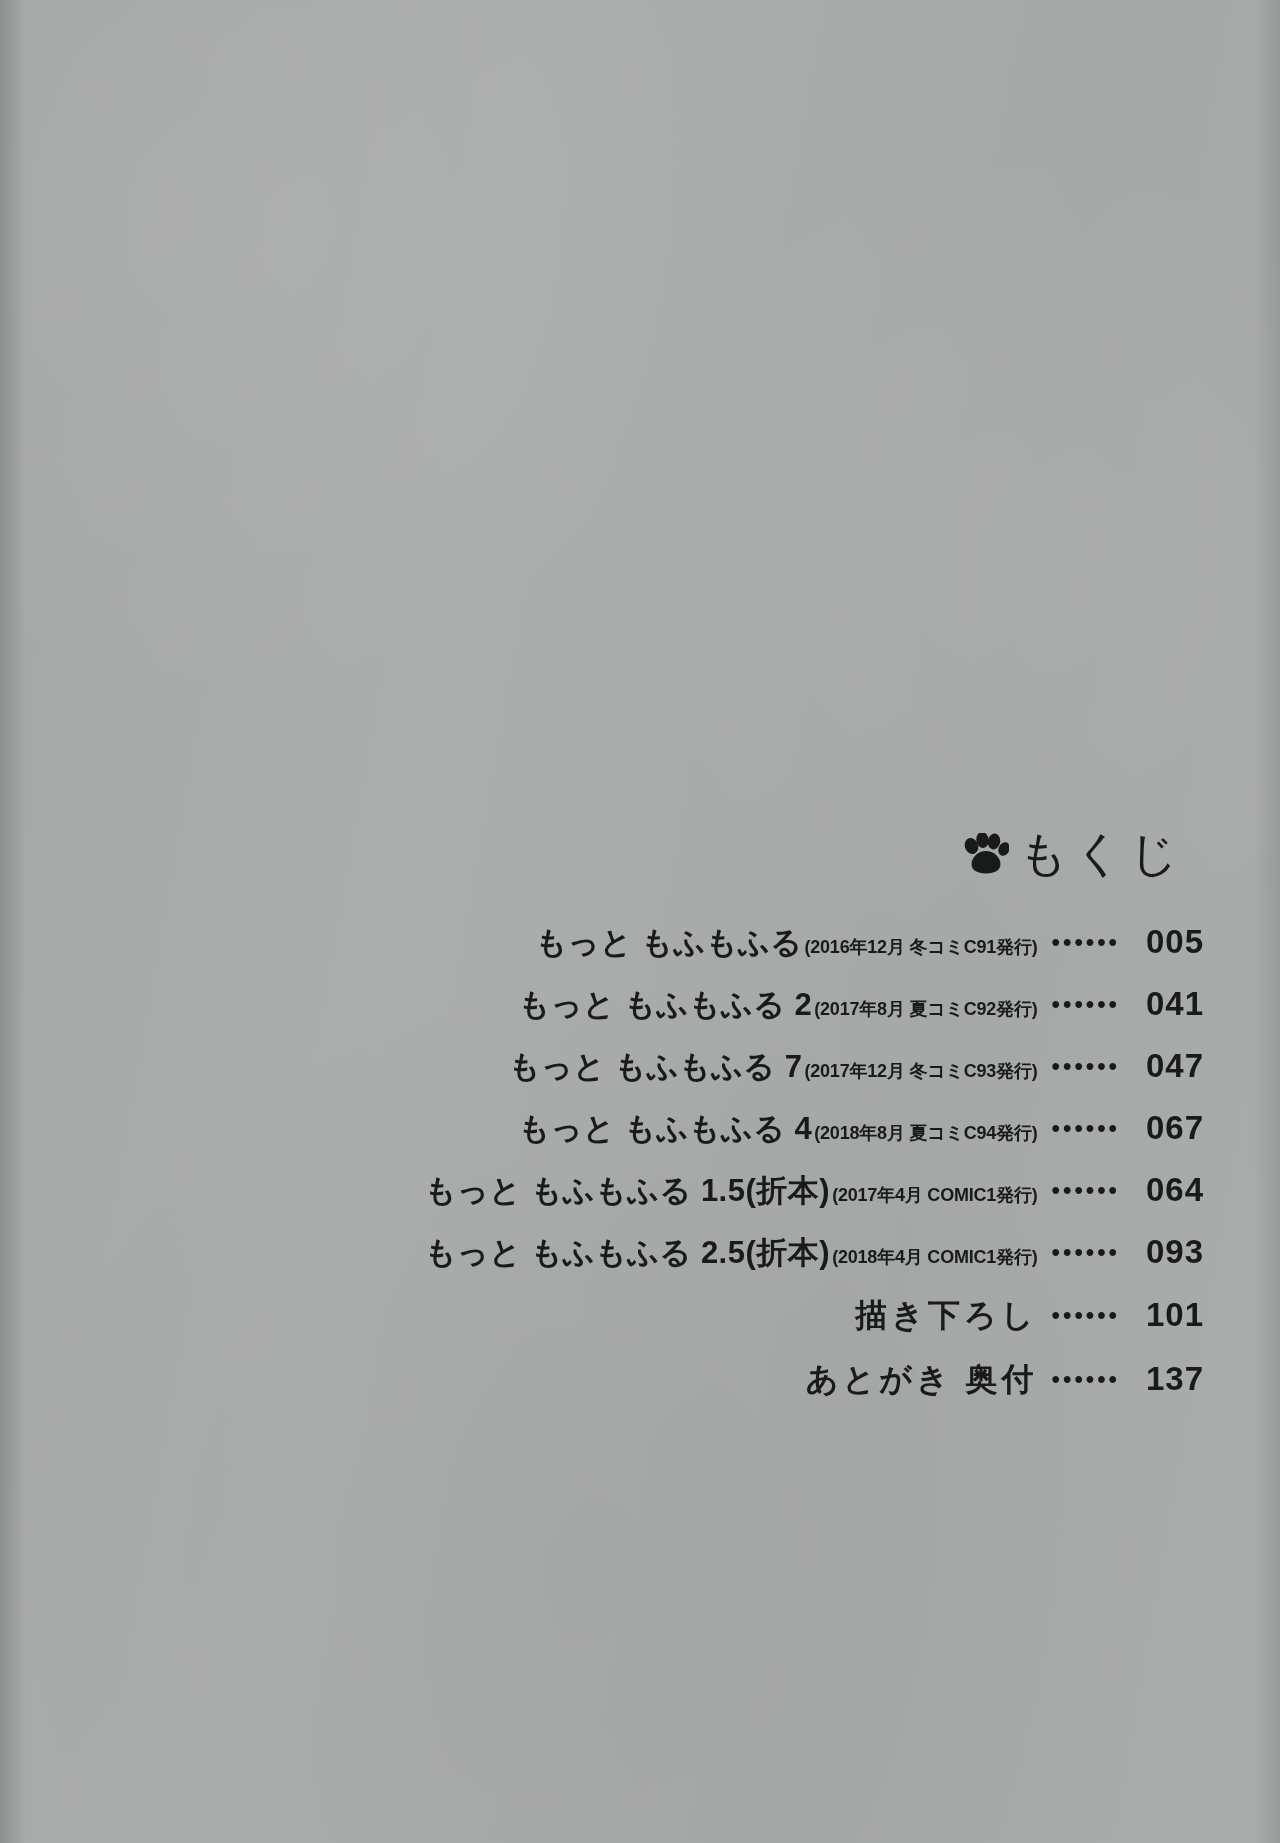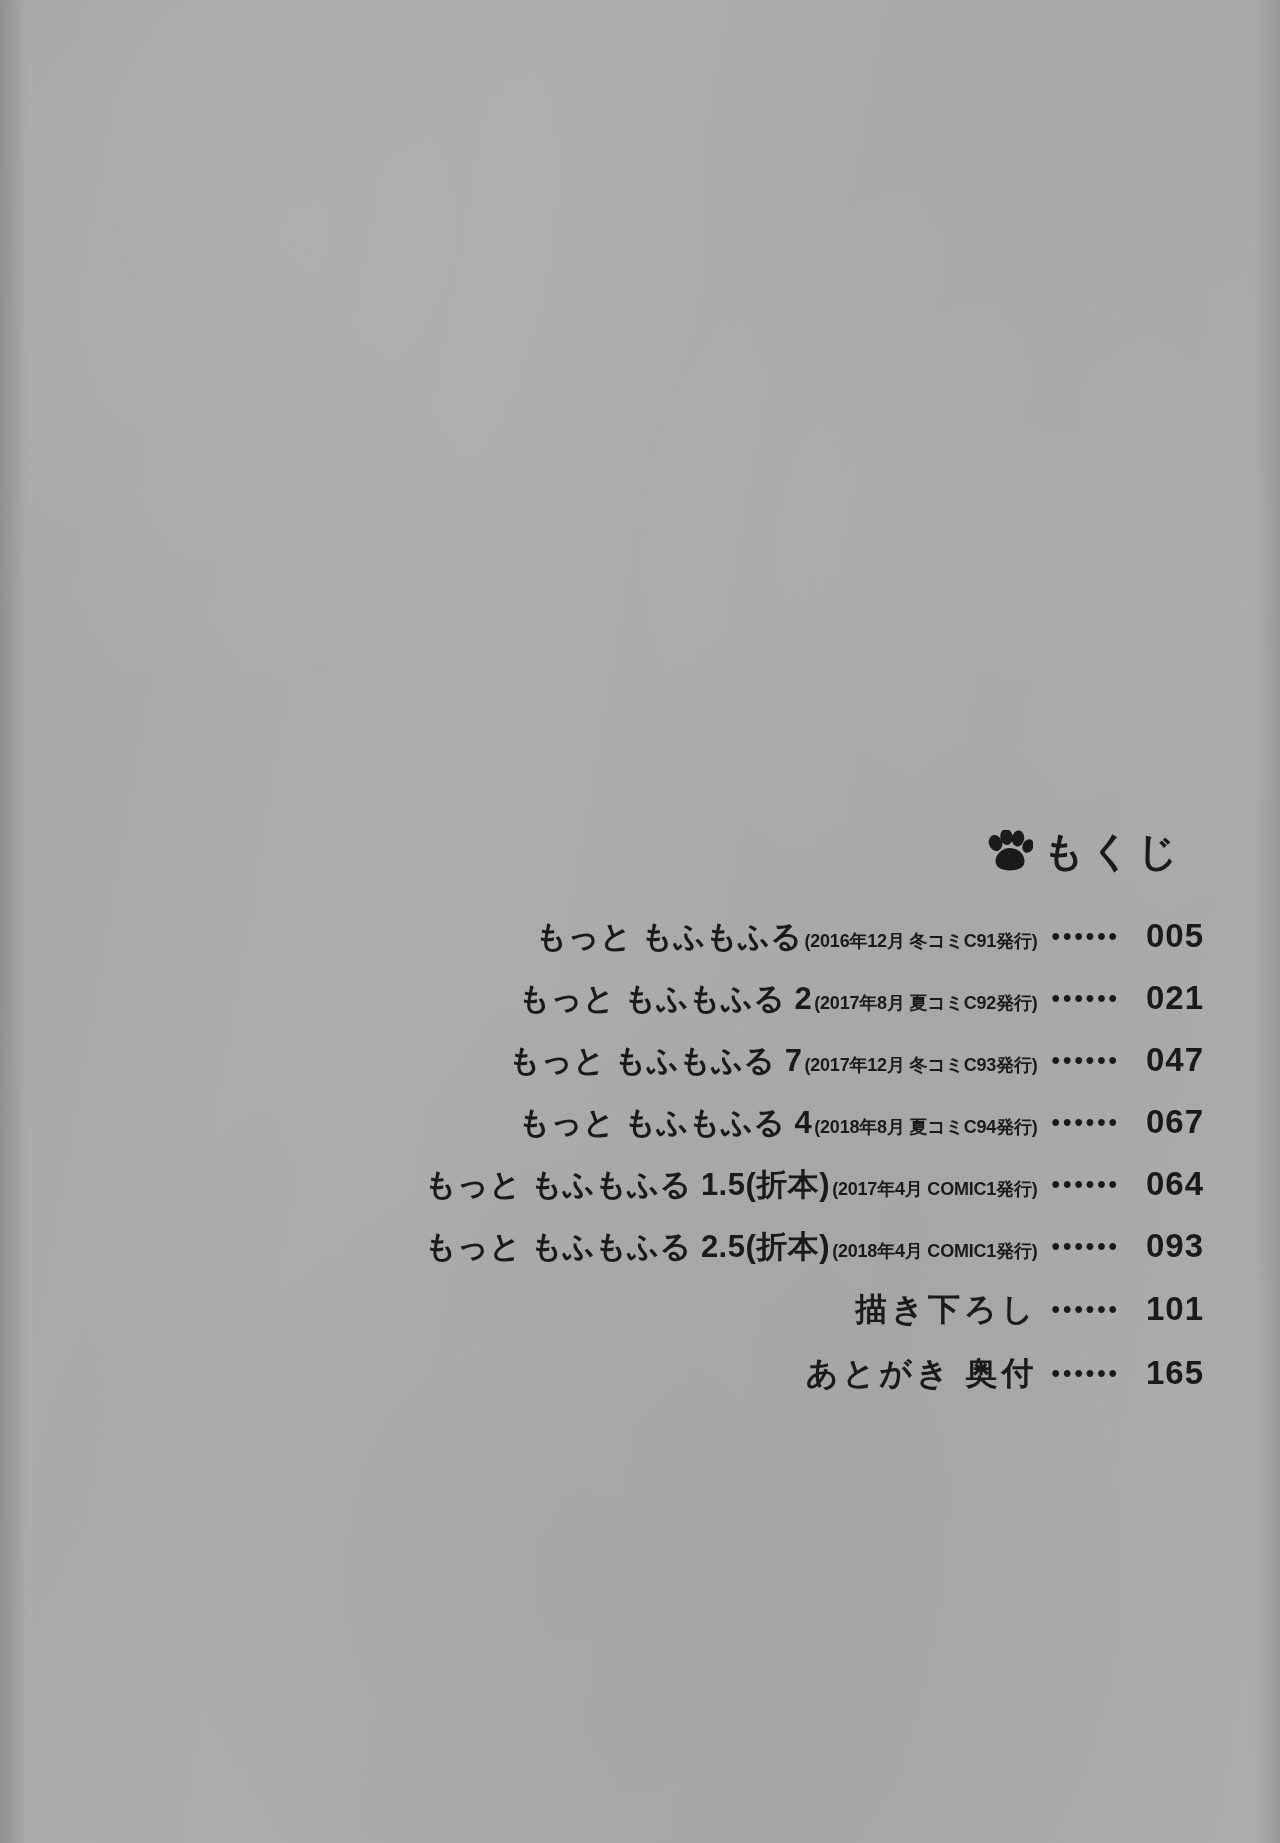--- a/index.html
+++ b/index.html
@@ -49,22 +49,22 @@
     margin-bottom: 44px;
     padding-right: 34px;
   }
   .paw-icon {
     display: block;
     width: 46px;
     height: 42px;
     flex: none;
   }
   .toc-heading-text {
-    font-size: 40px;
-    font-weight: bold;
+    font-size: 48px;
+    font-weight: normal;
     letter-spacing: 6px;
     line-height: 1;
   }
   .toc-list {
     display: flex;
     flex-direction: column;
     gap: 20px;
   }
   .toc-row {
     display: flex;
@@ -127,21 +127,21 @@
       <span class="toc-title">もっと もふもふる</span>
       <span class="toc-sub">(2016年12月 冬コミC91発行)</span>
       <span class="toc-dots">••••••</span>
       <span class="toc-page">005</span>
     </div>
 
     <div class="toc-row">
       <span class="toc-title">もっと もふもふる 2</span>
       <span class="toc-sub">(2017年8月 夏コミC92発行)</span>
       <span class="toc-dots">••••••</span>
-      <span class="toc-page">021</span>
+      <span class="toc-page">041</span>
     </div>
 
     <div class="toc-row">
       <span class="toc-title">もっと もふもふる 7</span>
       <span class="toc-sub">(2017年12月 冬コミC93発行)</span>
       <span class="toc-dots">••••••</span>
       <span class="toc-page">047</span>
     </div>
 
     <div class="toc-row">
@@ -167,17 +167,17 @@
 
     <div class="toc-row plain">
       <span class="toc-title">描き下ろし</span>
       <span class="toc-dots">••••••</span>
       <span class="toc-page">101</span>
     </div>
 
     <div class="toc-row plain">
       <span class="toc-title">あとがき 奥付</span>
       <span class="toc-dots">••••••</span>
-      <span class="toc-page">165</span>
+      <span class="toc-page">137</span>
     </div>
 
   </div>
 </div>
 
 </body></html>

